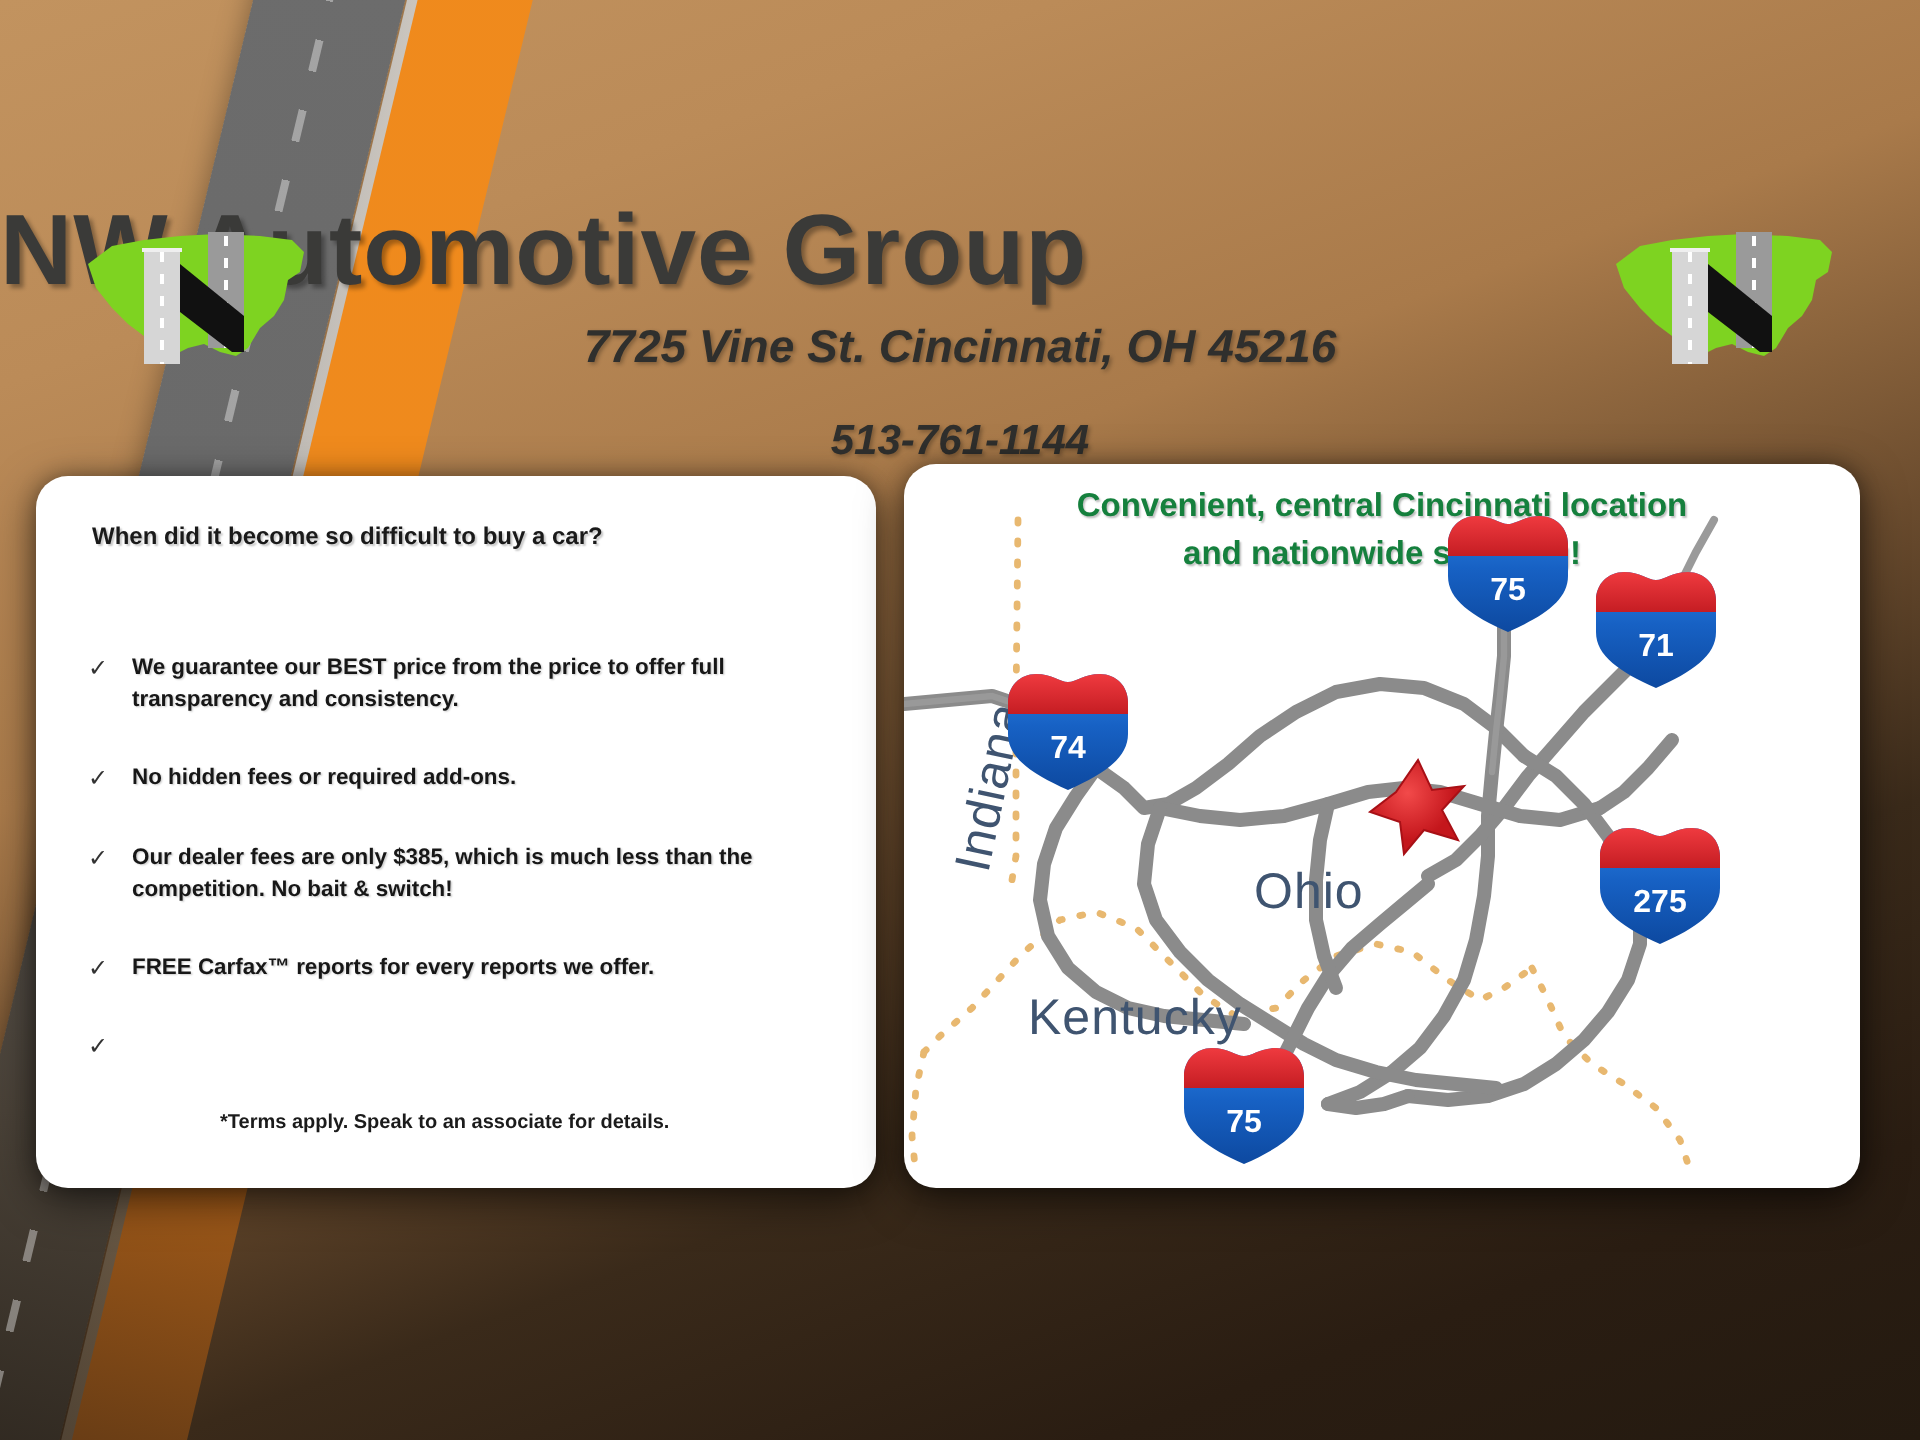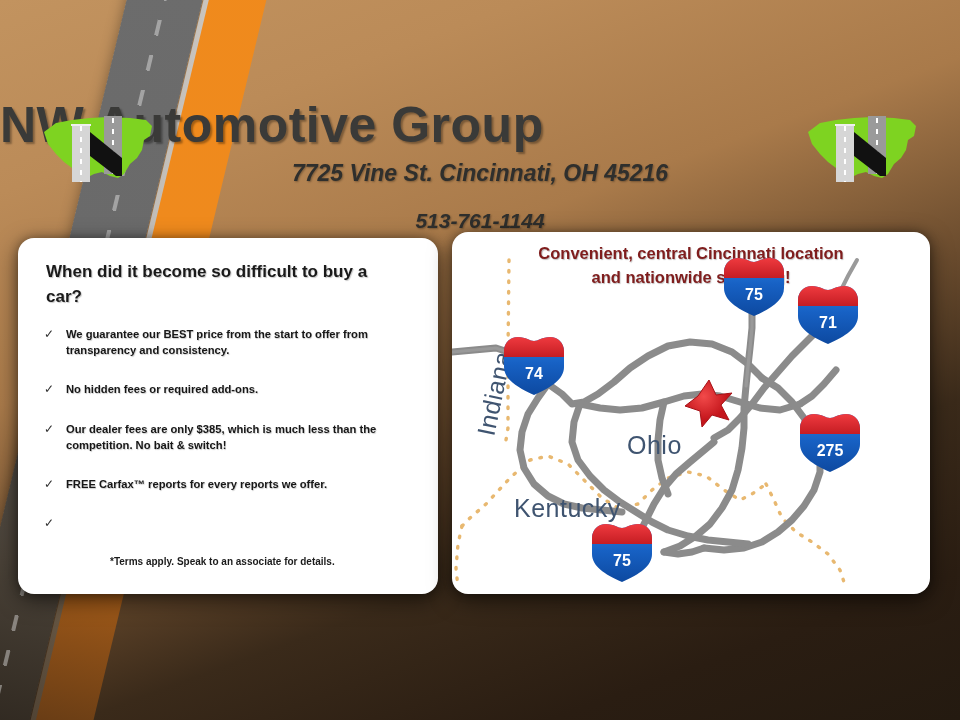--- a/index.html
+++ b/index.html
@@ -122,21 +122,21 @@
     box-shadow: 0 6px 22px rgba(0,0,0,0.55), 0 0 10px rgba(0,0,0,0.3);
   }
   .panel-left  { left: 18px;  top: 238px; width: 420px; height: 356px; }
   .panel-right { left: 452px; top: 232px; width: 478px; height: 362px; }
 
   .headline {
     position: absolute;
     left: 28px;
     top: 22px;
     width: 360px;
-    font-size: 17px;
+    font-size: 12px;
     font-weight: bold;
     color: #1a1a1a;
     line-height: 1.45;
     text-shadow: 1px 1px 1px rgba(0,0,0,0.22);
   }
 
   .bullets {
     position: absolute;
     left: 26px;
     top: 88px;
@@ -174,21 +174,21 @@
 
   
   .map-caption {
     position: absolute;
     left: 0;
     top: 10px;
     width: 478px;
     text-align: center;
     font-size: 16.5px;
     font-weight: bold;
-    color: #7f1d1d;
+    color: #15803d;
     line-height: 1.45;
     text-shadow: 0.8px 0.8px 1px rgba(0,0,0,0.25);
   }
   .map-svg {
     position: absolute;
     left: 0; top: 0;
     width: 478px;
     height: 362px;
   }
 
@@ -257,21 +257,21 @@
       <path d="M52 26 L52 50 L78 70 L84 70 L84 52 Z" fill="#111111"></path>
     </svg>
   </div>
 
   <div class="panel panel-left">
     <div class="headline">When did it become so difficult to buy a car?</div>
 
     <div class="bullets">
       <div class="bullet">
         <span class="check">✓</span>
-        <span class="btext">We guarantee our BEST price from the start to offer from transparency and consistency.</span>
+        <span class="btext">We guarantee our BEST price from the price to offer full transparency and consistency.</span>
       </div>
       <div class="bullet">
         <span class="check">✓</span>
         <span class="btext">No hidden fees or required add-ons.</span>
       </div>
       <div class="bullet">
         <span class="check">✓</span>
         <span class="btext">Our dealer fees are only $385, which is much less than the competition. No bait &amp; switch!</span>
       </div>
       <div class="bullet">

